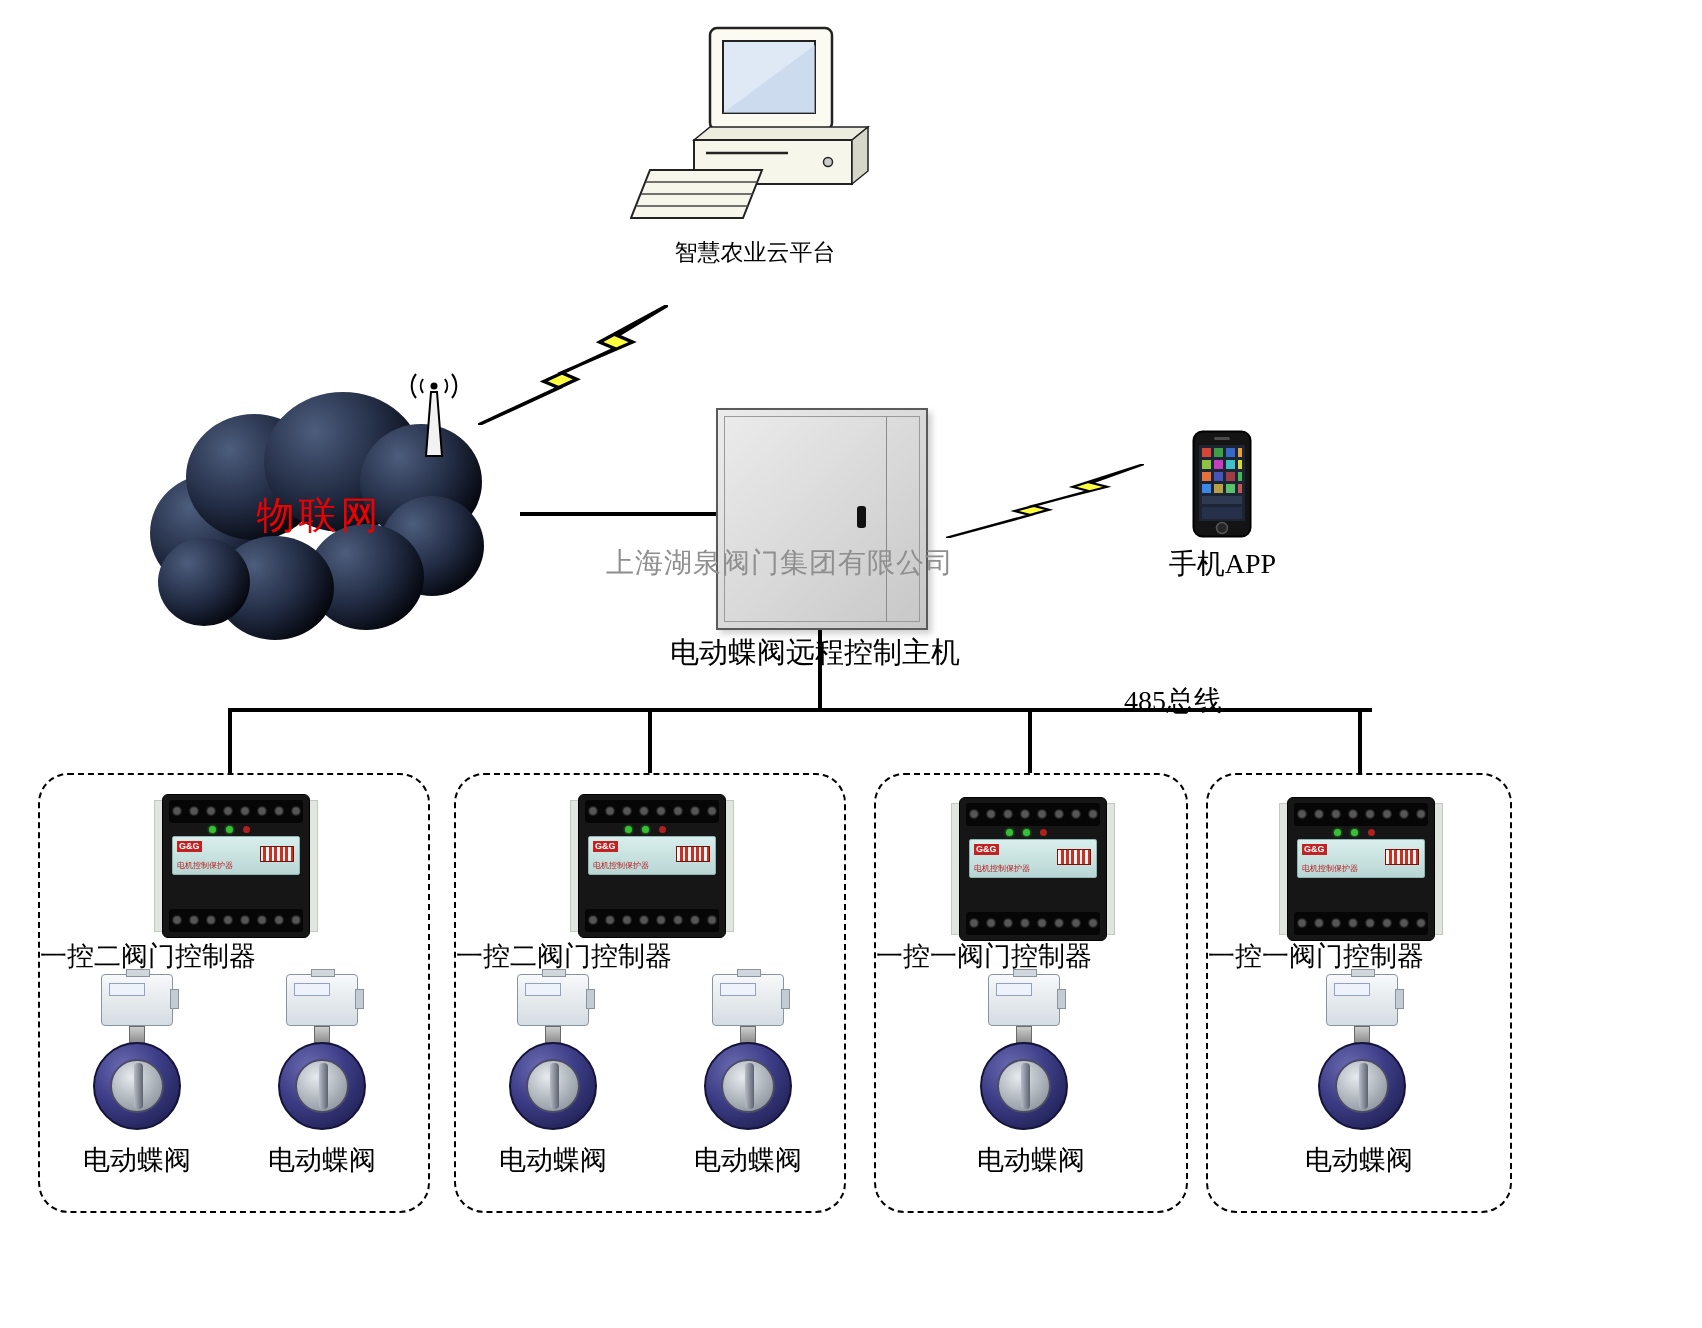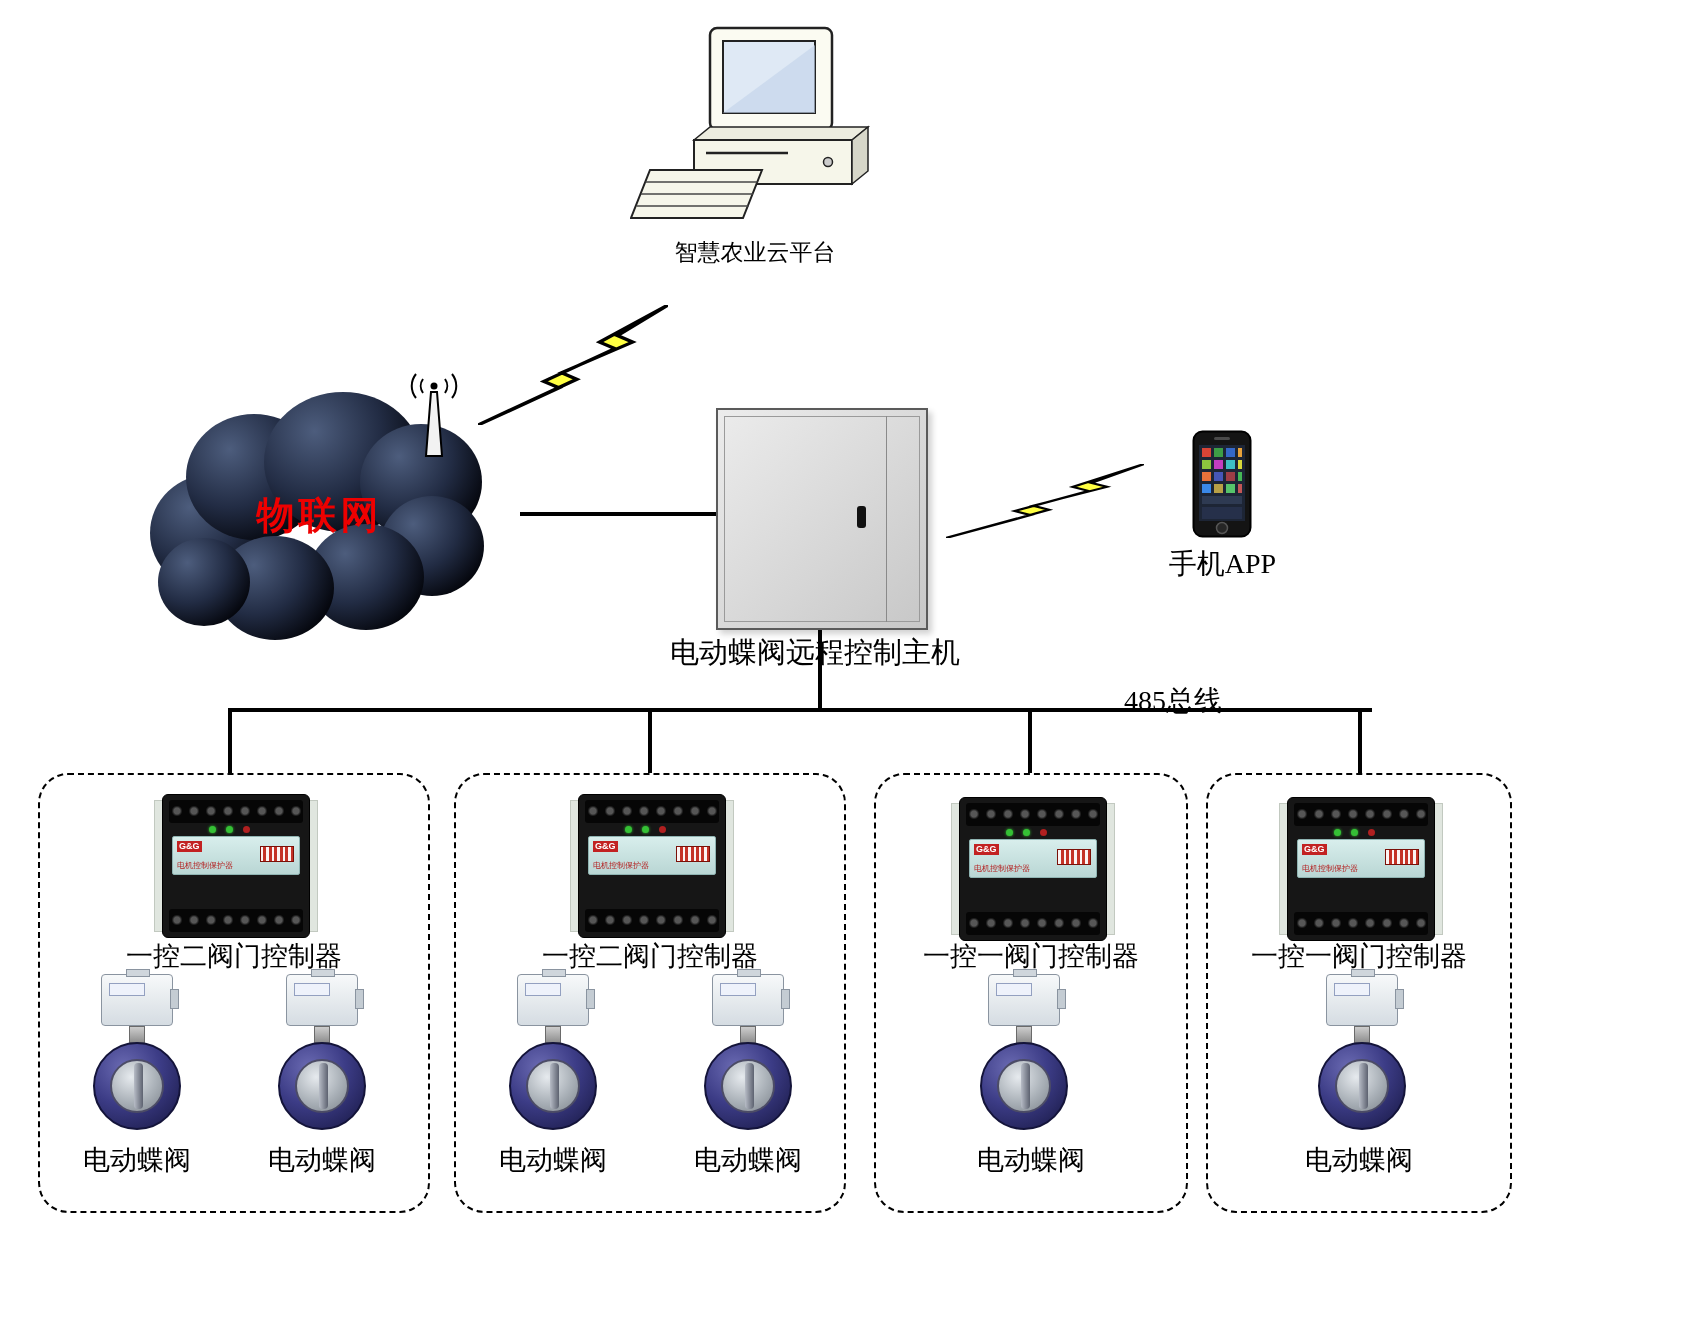--- a/index.html
+++ b/index.html
@@ -8,39 +8,39 @@
           font-family:"Liberation Serif","DejaVu Serif",serif;color:#000}
   .abs{position:absolute}
   .line{position:absolute;background:#000}
   .lbl{position:absolute;text-align:center;color:#000;line-height:1.15}
 
   
   .cloud{position:absolute;left:152px;top:388px;width:335px;height:262px}
   .puff{position:absolute;border-radius:50%;
         background:radial-gradient(circle at 32% 28%, #4d5d7d 0%, #222c44 45%, #05070e 78%)}
   .cloud-text{position:absolute;left:0;right:0;top:102px;text-align:center;
-              font-size:38px;font-weight:bold;color:#ee0000;letter-spacing:4px;z-index:5}
+              font-size:38px;font-weight:normal;color:#ee0000;letter-spacing:4px;z-index:5}
 
   
   .cabinet{position:absolute;left:716px;top:408px;width:212px;height:222px;
            background:linear-gradient(135deg,#ececec 0%,#d6d6d6 60%,#c7c7c7 100%);
            border:2px solid #5a5a5a;box-shadow:4px 4px 6px rgba(0,0,0,.18)}
   .cabinet .door{position:absolute;left:6px;top:6px;right:6px;bottom:6px;border:1px solid #9a9a9a}
   .cabinet .seam{position:absolute;left:168px;top:6px;bottom:6px;width:1px;background:#8a8a8a}
   .cabinet .handle{position:absolute;left:139px;top:96px;width:9px;height:22px;background:#111;border-radius:3px}
   .watermark{position:absolute;left:600px;top:544px;width:360px;text-align:center;
              font-size:28px;color:#8f8f8f;z-index:6;letter-spacing:1px}
 
   
   .group{position:absolute;top:773px;height:440px;border:2px dashed #000;border-radius:30px;background:#fff}
   .g1{left:38px;width:392px}
   .g2{left:454px;width:392px}
   .g3{left:874px;width:314px}
   .g4{left:1206px;width:306px}
-  .ctrl-label{position:absolute;left:0;right:0;top:163px;text-align:center;font-size:27px}
+  .ctrl-label{position:absolute;left:0;right:0;top:163px;font-size:27px}
   .v-label{position:absolute;top:367px;width:150px;text-align:center;font-size:27px}
   .v-label.center{left:0;right:0;width:auto}
 
   
   .ctrl{position:absolute;width:164px;height:132px;background:#e0e6df;border:1px solid #c2c9c0;
         display:flex;align-items:center;justify-content:center}
   .dev{position:relative;width:148px;height:144px;background:#161616;border:1px solid #000;border-radius:6px}
   .term{position:absolute;left:6px;right:6px;height:23px;background-color:#060606;border-radius:3px;
         background-image:radial-gradient(circle at 8px 11px, #565656 3px, #202020 4.5px, rgba(0,0,0,0) 5.5px);
         background-size:17px 23px;background-repeat:repeat-x}
@@ -132,20 +132,21 @@
   <div class="line" style="left:648px;top:708px;width:4px;height:67px"></div>
   <div class="line" style="left:1028px;top:708px;width:4px;height:67px"></div>
   <div class="line" style="left:1358px;top:708px;width:4px;height:67px"></div>
   <div class="lbl" style="left:1098px;top:685px;width:150px;font-size:28px">485总线</div>
 
   <div class="cabinet">
     <div class="door"></div>
     <div class="seam"></div>
     <div class="handle"></div>
   </div>
+  <div class="watermark">上海湖泉阀门集团有限公司</div>
   <div class="lbl" style="left:650px;top:636px;width:330px;font-size:29px">电动蝶阀远程控制主机</div>
 
   <svg class="abs" style="left:946px;top:464px" width="198" height="74" viewBox="0 0 150 110" preserveAspectRatio="none">
     <polygon points="150,0 96,34 108,40 52,70 64,76 0,110 78,68 66,62 122,34 110,28" fill="#ffff42" stroke="#000" stroke-width="3"></polygon>
   </svg>
 
   <svg class="abs" style="left:1192px;top:430px" width="60" height="108" viewBox="0 0 60 108">
     <rect x="1.5" y="1.5" width="57" height="105" rx="9" fill="#141414" stroke="#000" stroke-width="2"></rect>
     <rect x="22" y="7" width="16" height="3" rx="1.5" fill="#4a4a4a"></rect>
     <rect x="7" y="15" width="46" height="76" fill="#1d2535"></rect>

